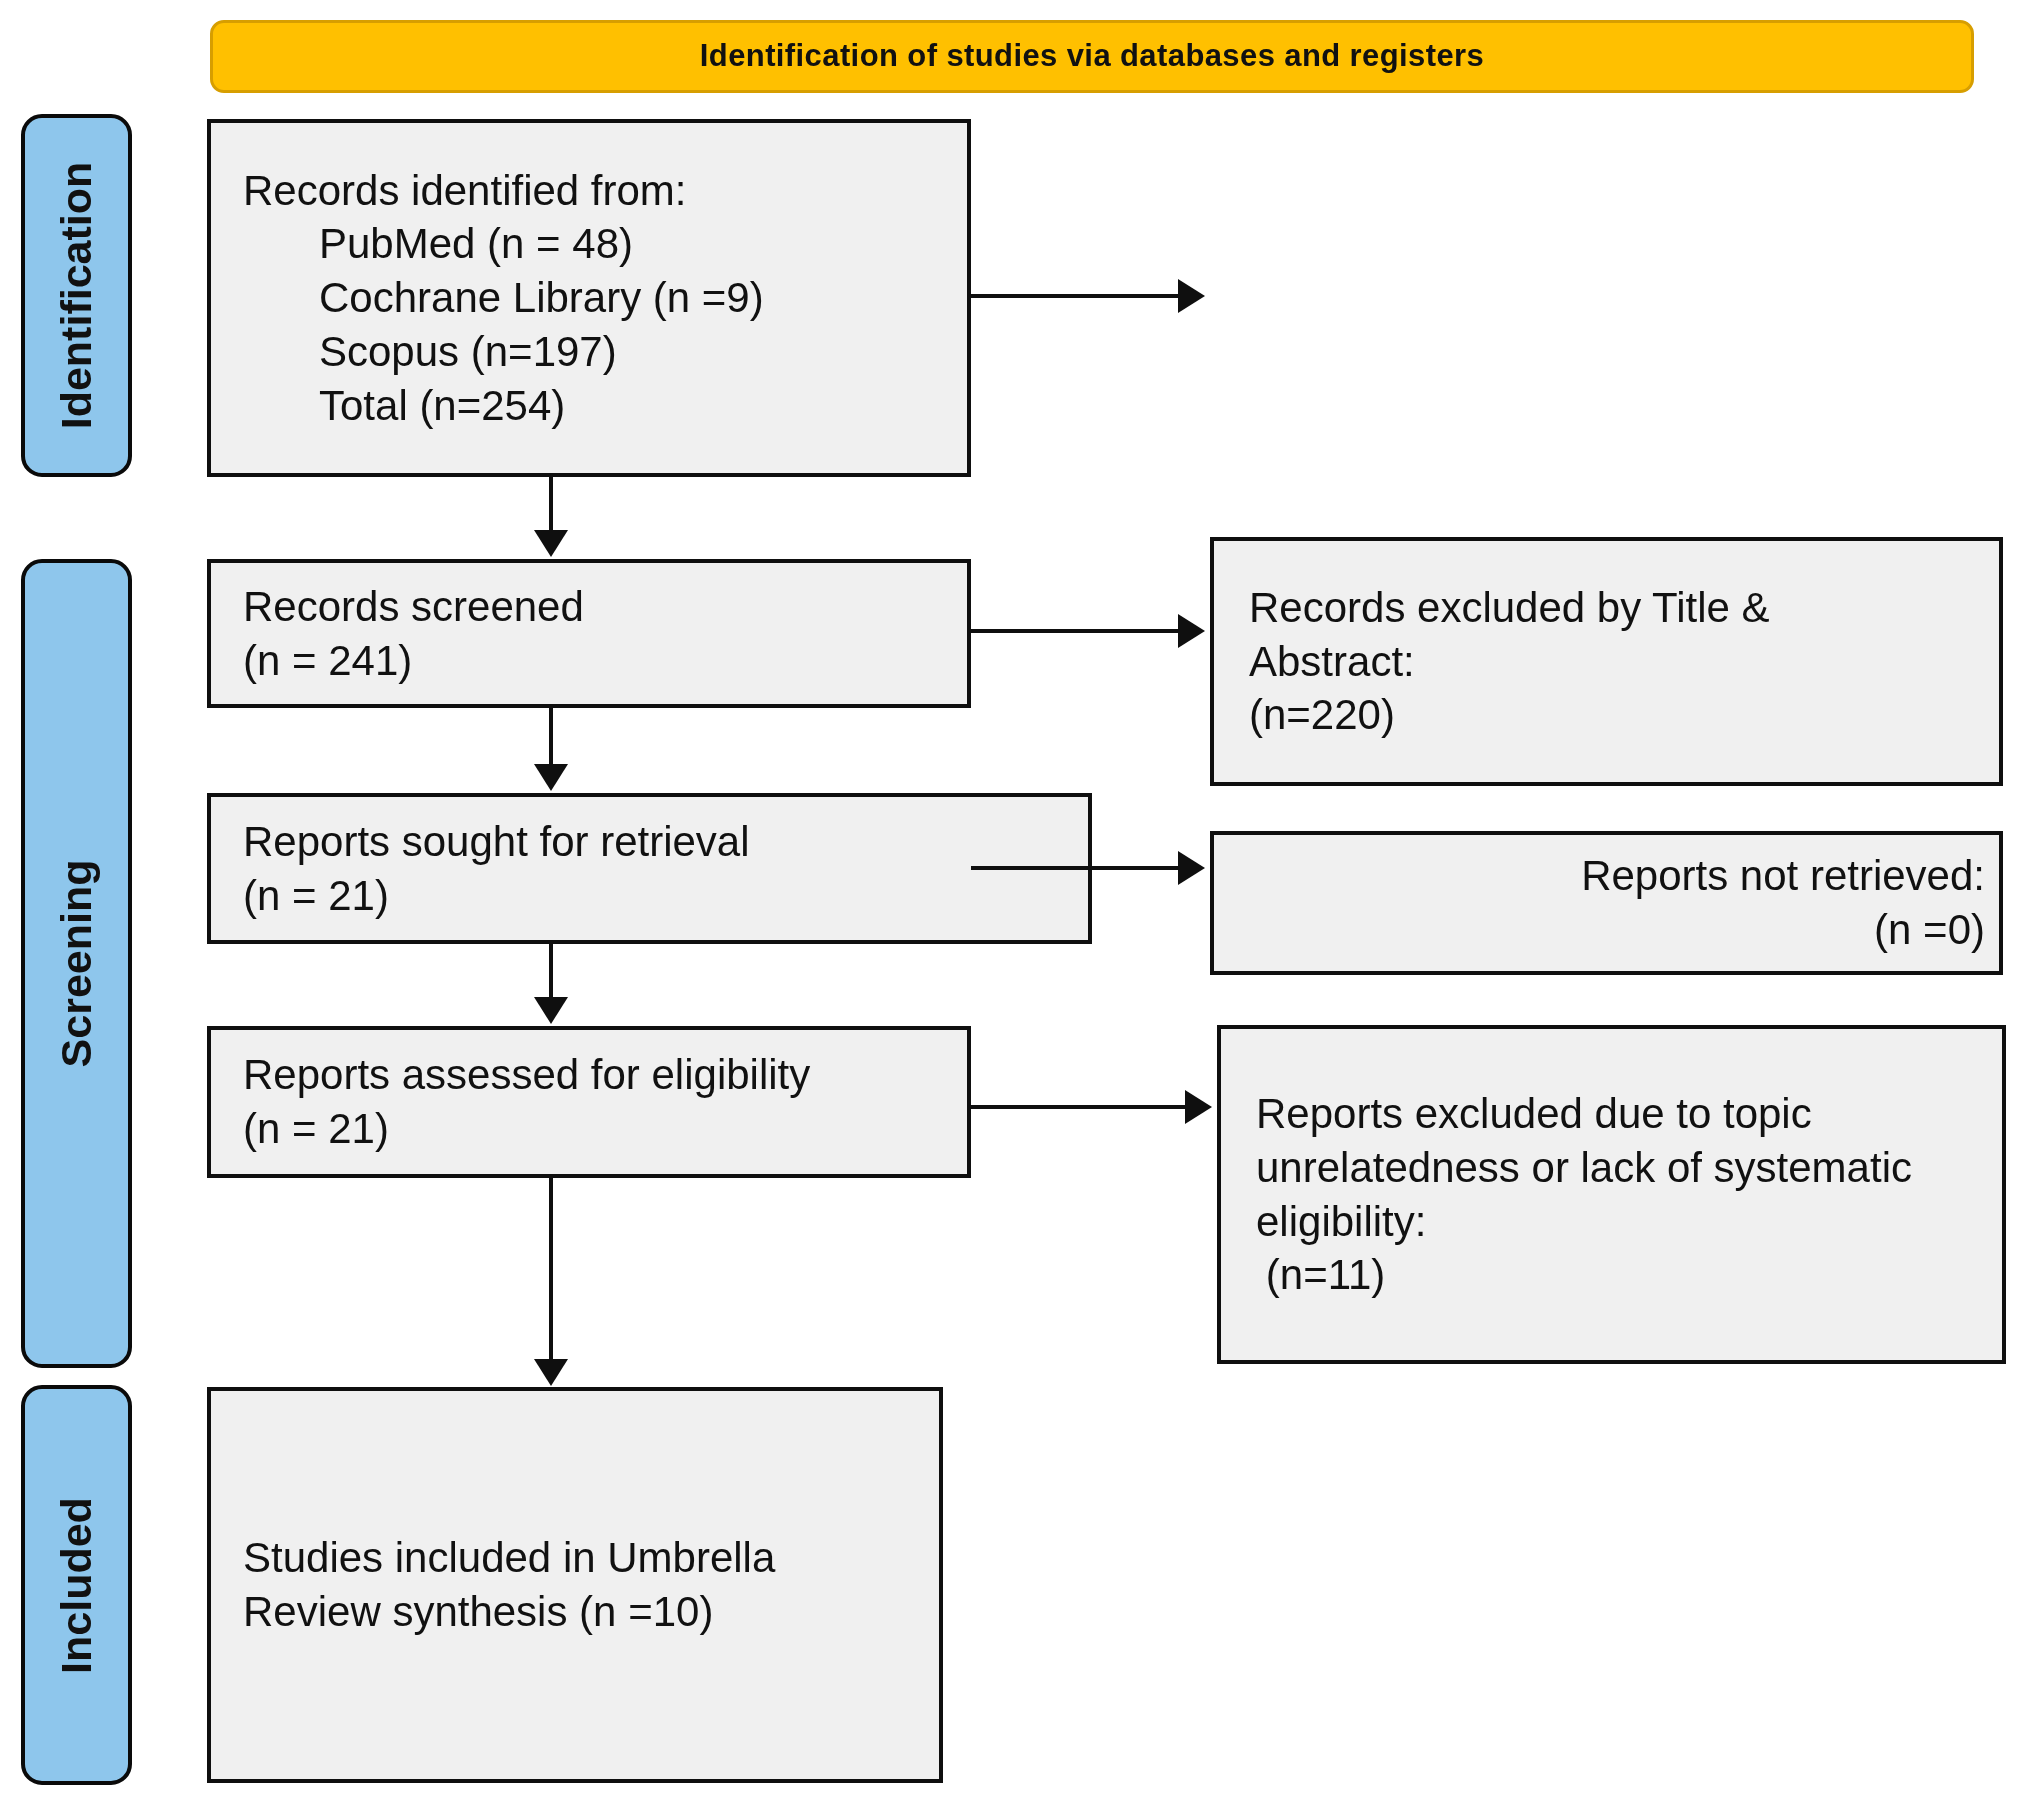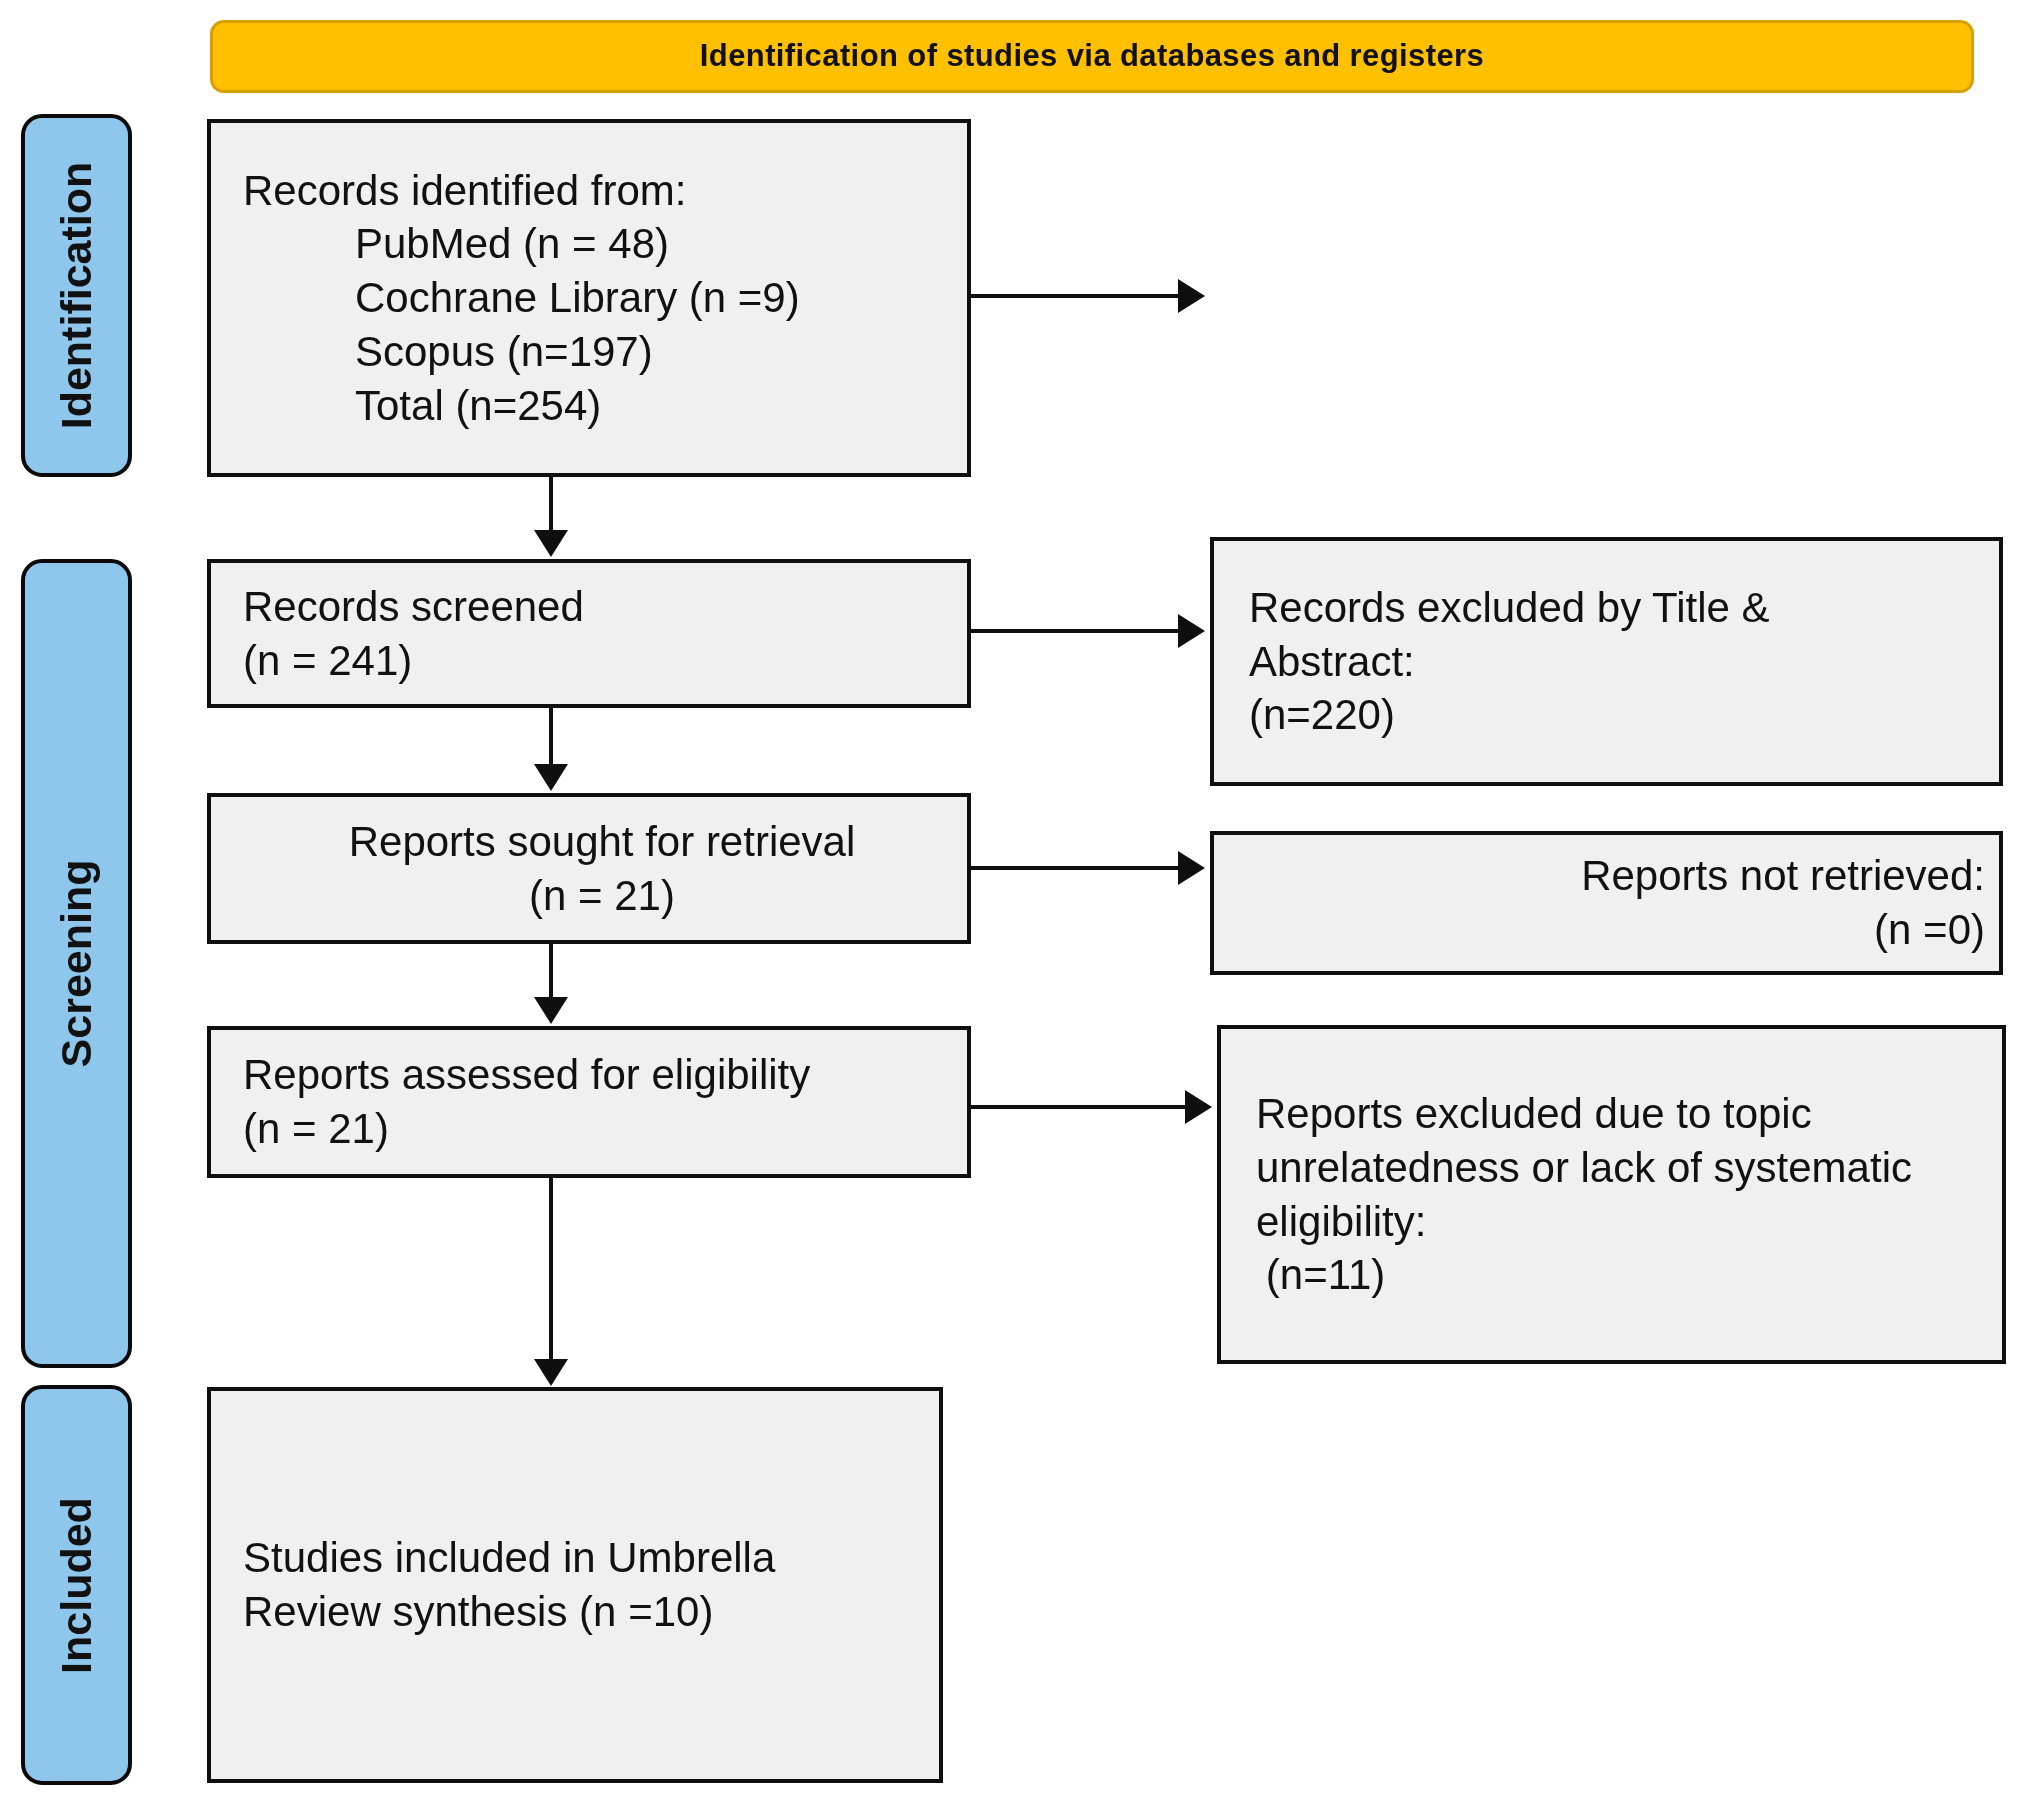--- a/index.html
+++ b/index.html
@@ -52,28 +52,28 @@
     position: absolute;
     background: #F0F0F0;
     border: 4.2px solid #0f0f0f;
     display: flex; flex-direction: column; justify-content: center;
     font-size: 42px; line-height: 1.28; color: #111;
   }
   .lbox { padding-left: 32px; padding-right: 6px; }
   .rbox { padding-left: 35px; padding-right: 14px; }
 
   .box .line { white-space: nowrap; }
-  .ind-items  { margin-left: 112px; }   
+  .ind-items  { margin-left: 76px; }   
   .ind-dup    { margin-left: 74px; }   
   .ind-dup-n  { margin-left: 84px; }   
   .ind-xs     { margin-left: 9.8px; }    
 
   .box-identified { left: 207px; top: 119px;  width: 764px; height: 358px; }
   .box-screened   { left: 207px; top: 559px;  width: 764px; height: 149px; }
-  .box-sought     { left: 207px; top: 793px; width: 764px; height: 151px; text-align: center; }
+  .box-sought     { left: 207px; top: 793px; width: 885px; height: 151px; }
   .box-assessed   { left: 207px; top: 1026px; width: 764px; height: 152px; }
   .box-included   { left: 207px; top: 1387px; width: 736px; height: 396px; }
 
   .box-removed        { left: 1210px; top: 119px;  width: 793px; height: 358px; }
   .box-excluded-ta    { left: 1210px; top: 537px;  width: 793px; height: 249px; }
   .box-not-retrieved  { left: 1210px; top: 831px; width: 793px; height: 144px; align-items: flex-end; }
   .box-excluded-topic { left: 1217px; top: 1025px; width: 789px; height: 339px; }
 
   
   .arrow-v {

